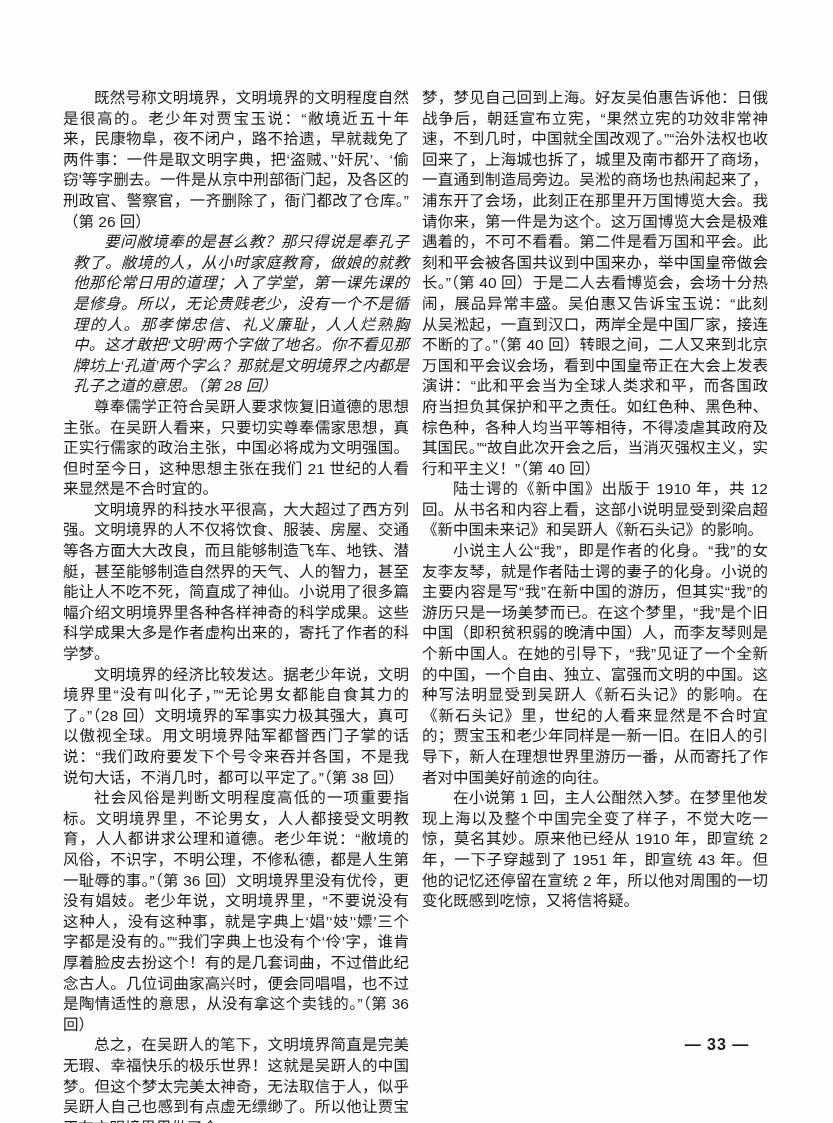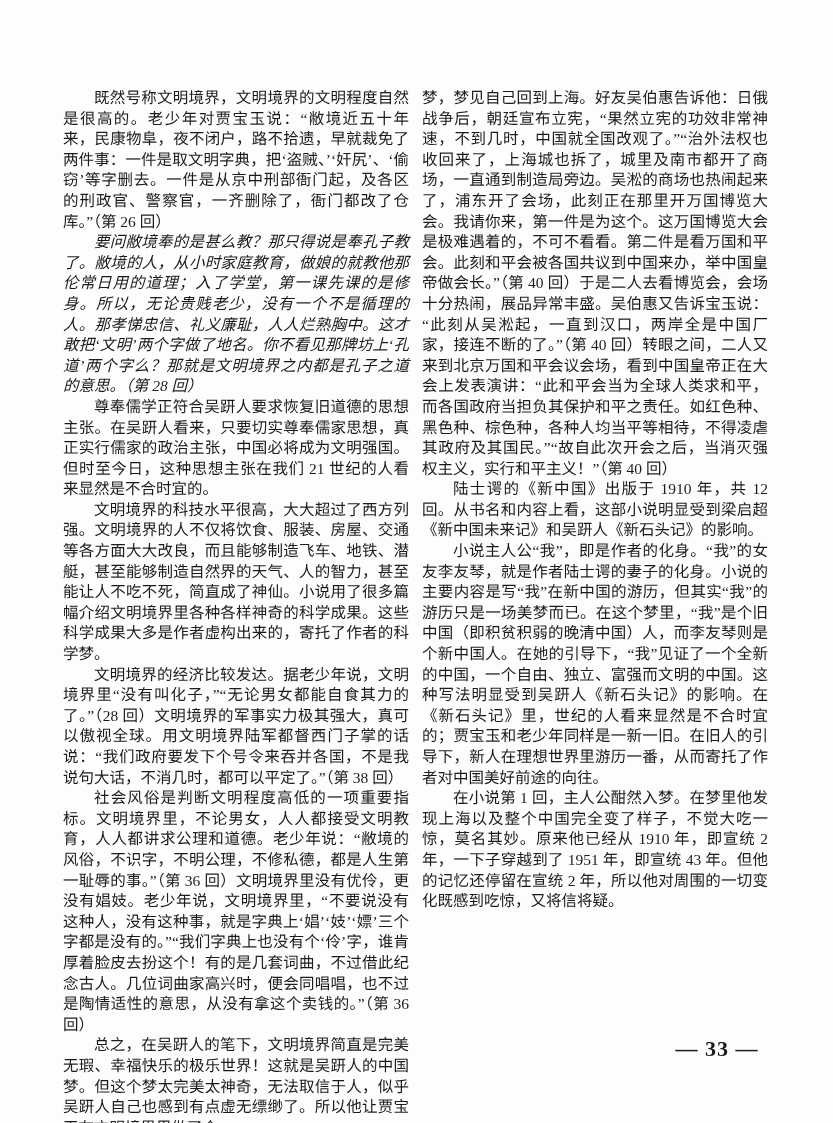--- a/index.html
+++ b/index.html
@@ -5,21 +5,21 @@
   html, body {
     margin: 0;
     padding: 0;
     background: #ffffff;
   }
   .page {
     position: relative;
     width: 833px;
     height: 1123px;
     background: #fdfdfd;
-    font-family: Liberation Serif, serif;
+    font-family: Liberation Sans, sans-serif;
     color: #1b1b1b;
     overflow: hidden;
   }
   .col {
     position: absolute;
     top: 88px;
     width: 346px;
     font-size: 15.5px;
     line-height: 20.6px;
     text-align: justify;
@@ -28,28 +28,29 @@
   .col-left  { left: 63px; }
   .col-right { left: 422px; }
   .para {
     margin: 0;
     padding: 0;
     text-indent: 2em;
   }
   .para.noindent { text-indent: 0; }
   .para.kai {
     font-style: italic;
+    margin-left: 10px;
   }
   .pagenum {
     position: absolute;
     left: 662px;
     top: 1036px;
     width: 110px;
     text-align: center;
-    font-size: 22px;
+    font-size: 16px;
     font-weight: bold;
     letter-spacing: 1px;
   }
 </style>
 </head>
 <body>
 
 <div class="page">
 
   <div class="col col-left">

